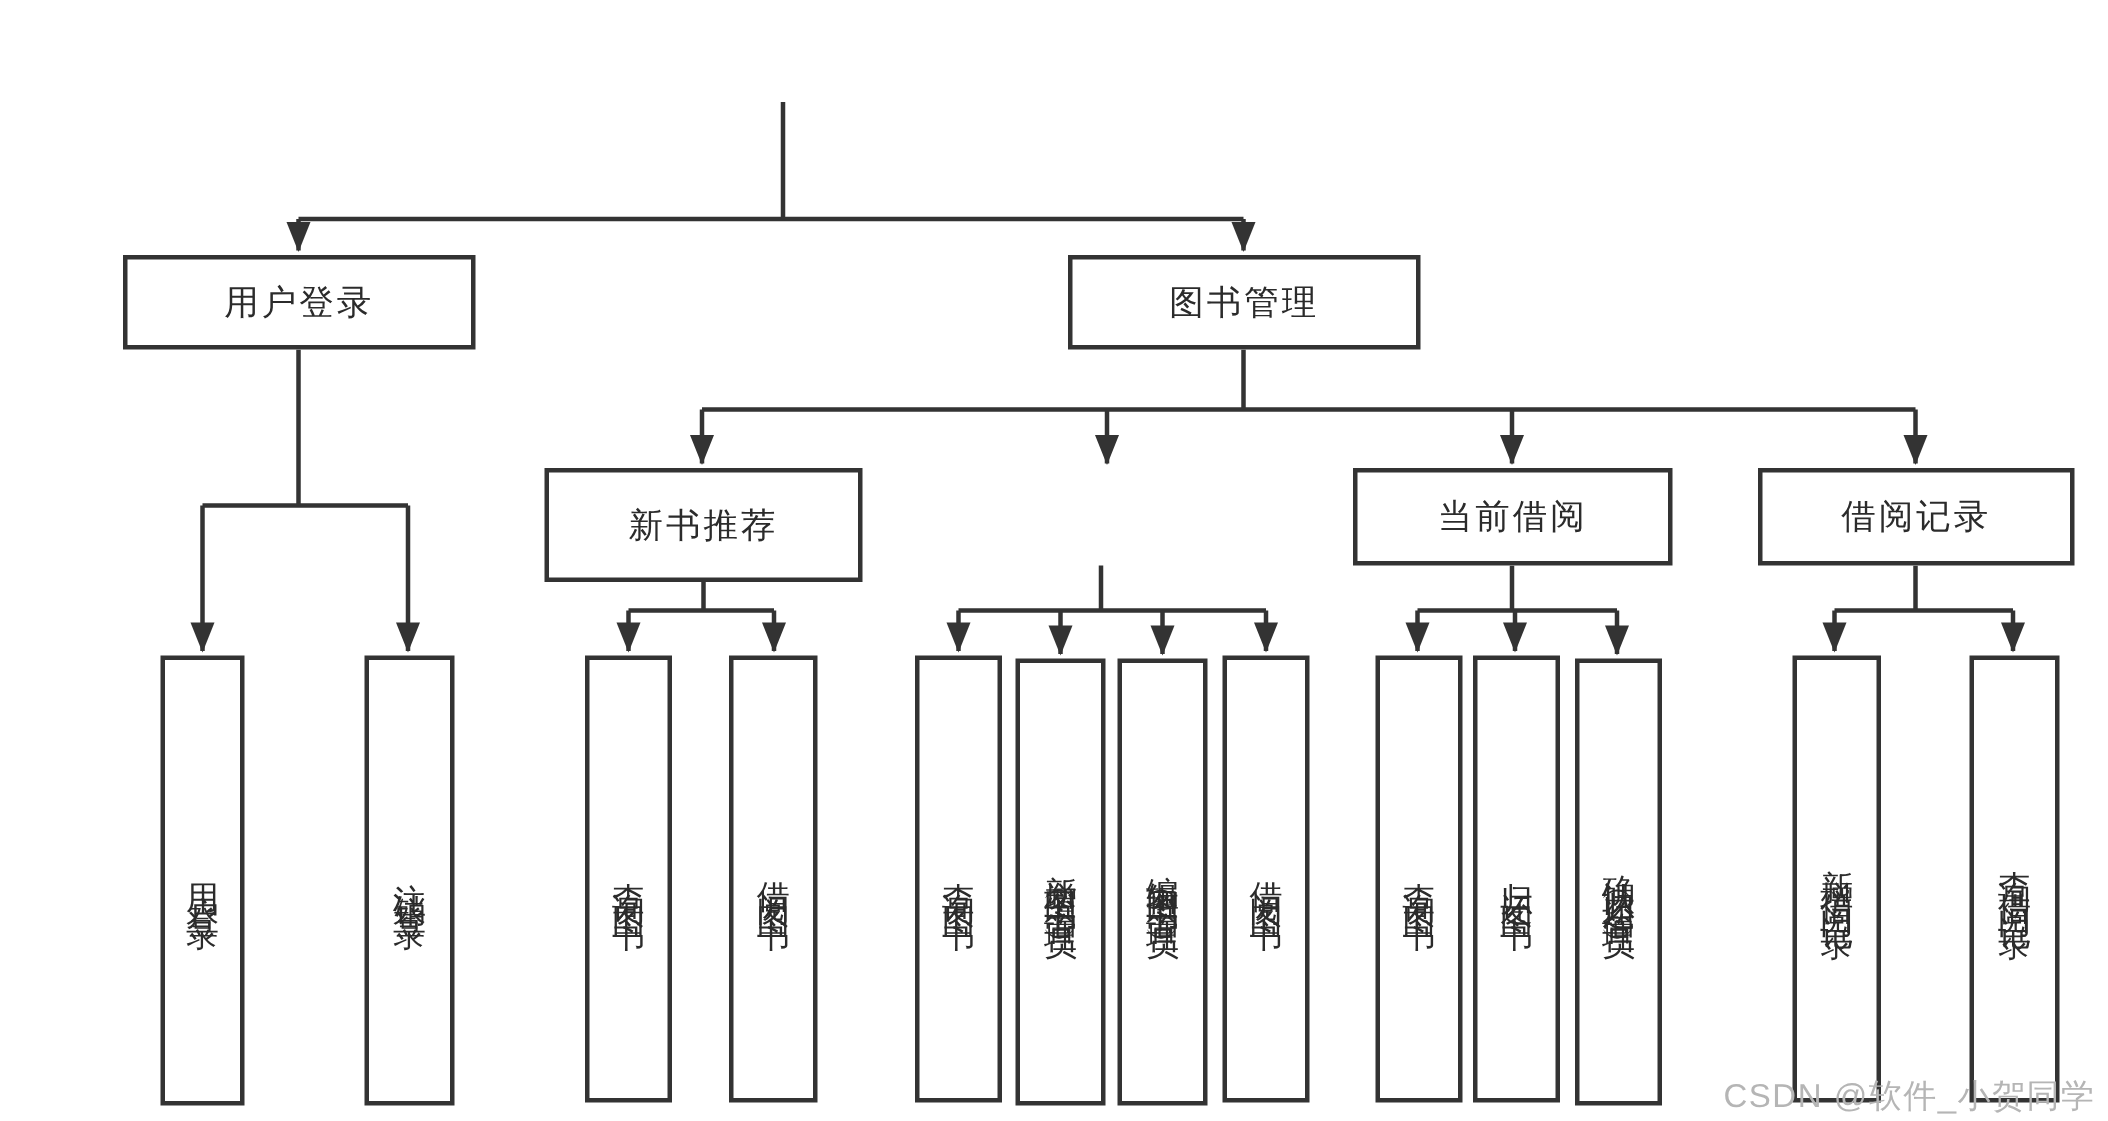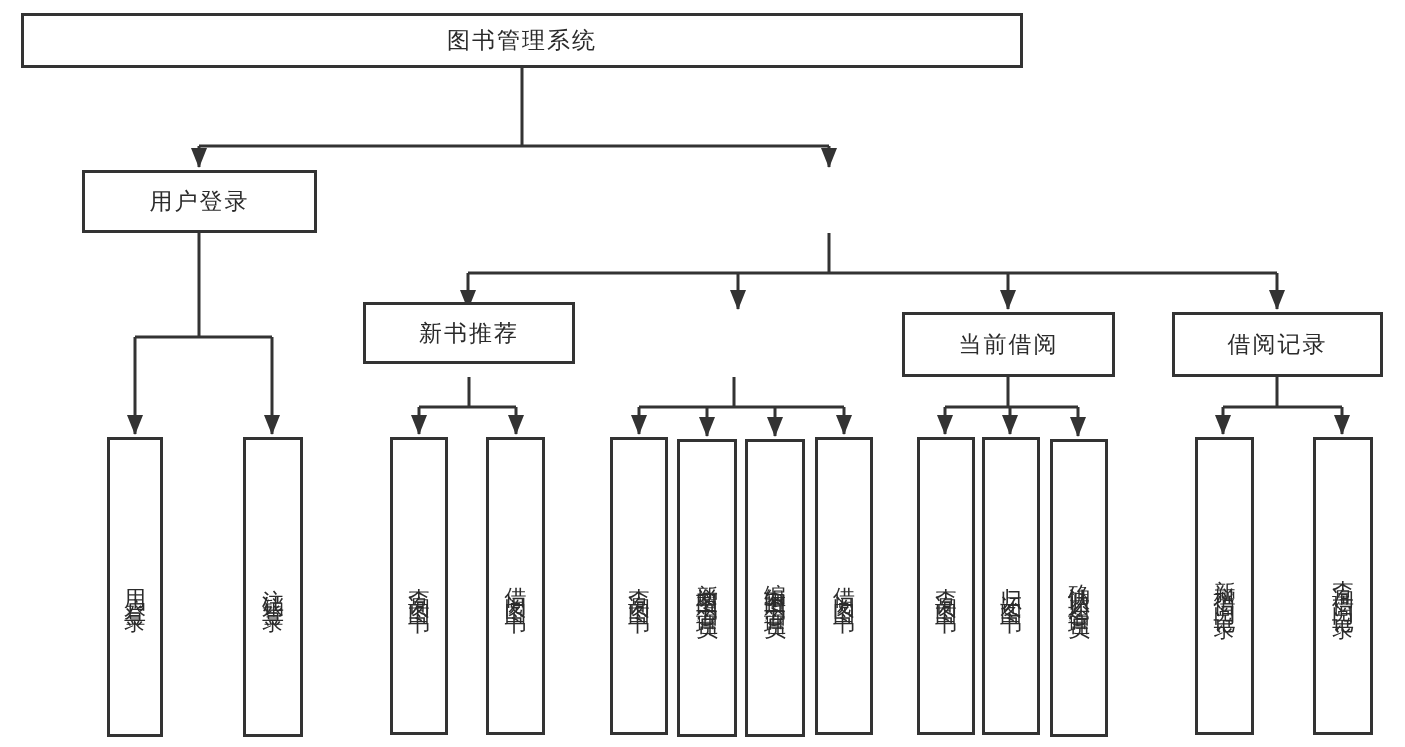--- a/index.html
+++ b/index.html
@@ -100,29 +100,29 @@
     <path class="wire" d="M1008,377 V407 M945,407 H1078"></path>
     <path class="wire" d="M945,407 V434" marker-end="url(#arrow)"></path>
     <path class="wire" d="M1010,407 V434" marker-end="url(#arrow)"></path>
     <path class="wire" d="M1078,407 V436" marker-end="url(#arrow)"></path>
 
     <path class="wire" d="M1277,377 V407 M1223,407 H1342"></path>
     <path class="wire" d="M1223,407 V434" marker-end="url(#arrow)"></path>
     <path class="wire" d="M1342,407 V434" marker-end="url(#arrow)"></path>
   </svg>
 
-  <div class="node hbox" style="left:21px; top:13px; width:1002px; height:55px;">
-    <span>图书管理系统</span>
-  </div>
 
   <div class="node hbox" style="left:82px; top:170px; width:235px; height:63px;">
     <span>用户登录</span>
   </div>
+  <div class="node hbox" style="left:712px; top:170px; width:235px; height:63px;">
+    <span>图书管理</span>
+  </div>
 
-  <div class="node hbox" style="left:363px; top:302px; width:212px; height:62px;">
+  <div class="node hbox" style="left:363px; top:312px; width:212px; height:76px;">
     <span>新书推荐</span>
   </div>
   <div class="node hbox" style="left:902px; top:312px; width:213px; height:65px;font-family:Liberation Serif, serif;">
     <span>当前借阅</span>
   </div>
   <div class="node hbox" style="left:1172px; top:312px; width:211px; height:65px;">
     <span>借阅记录</span>
   </div>
 
   <div class="node vbox" style="left:107px; top:437px; width:56px; height:300px;">
@@ -162,14 +162,15 @@
     <span>确认归还（管理员）</span>
   </div>
 
   <div class="node vbox" style="left:1195px; top:437px; width:59px; height:298px;">
     <span>新增借阅记录</span>
   </div>
   <div class="node vbox" style="left:1313px; top:437px; width:60px; height:298px;">
     <span>查询借阅记录</span>
   </div>
 
+  <div class="watermark">CSDN @软件_小贺同学</div>
 
 </div>
 
 </body></html>

